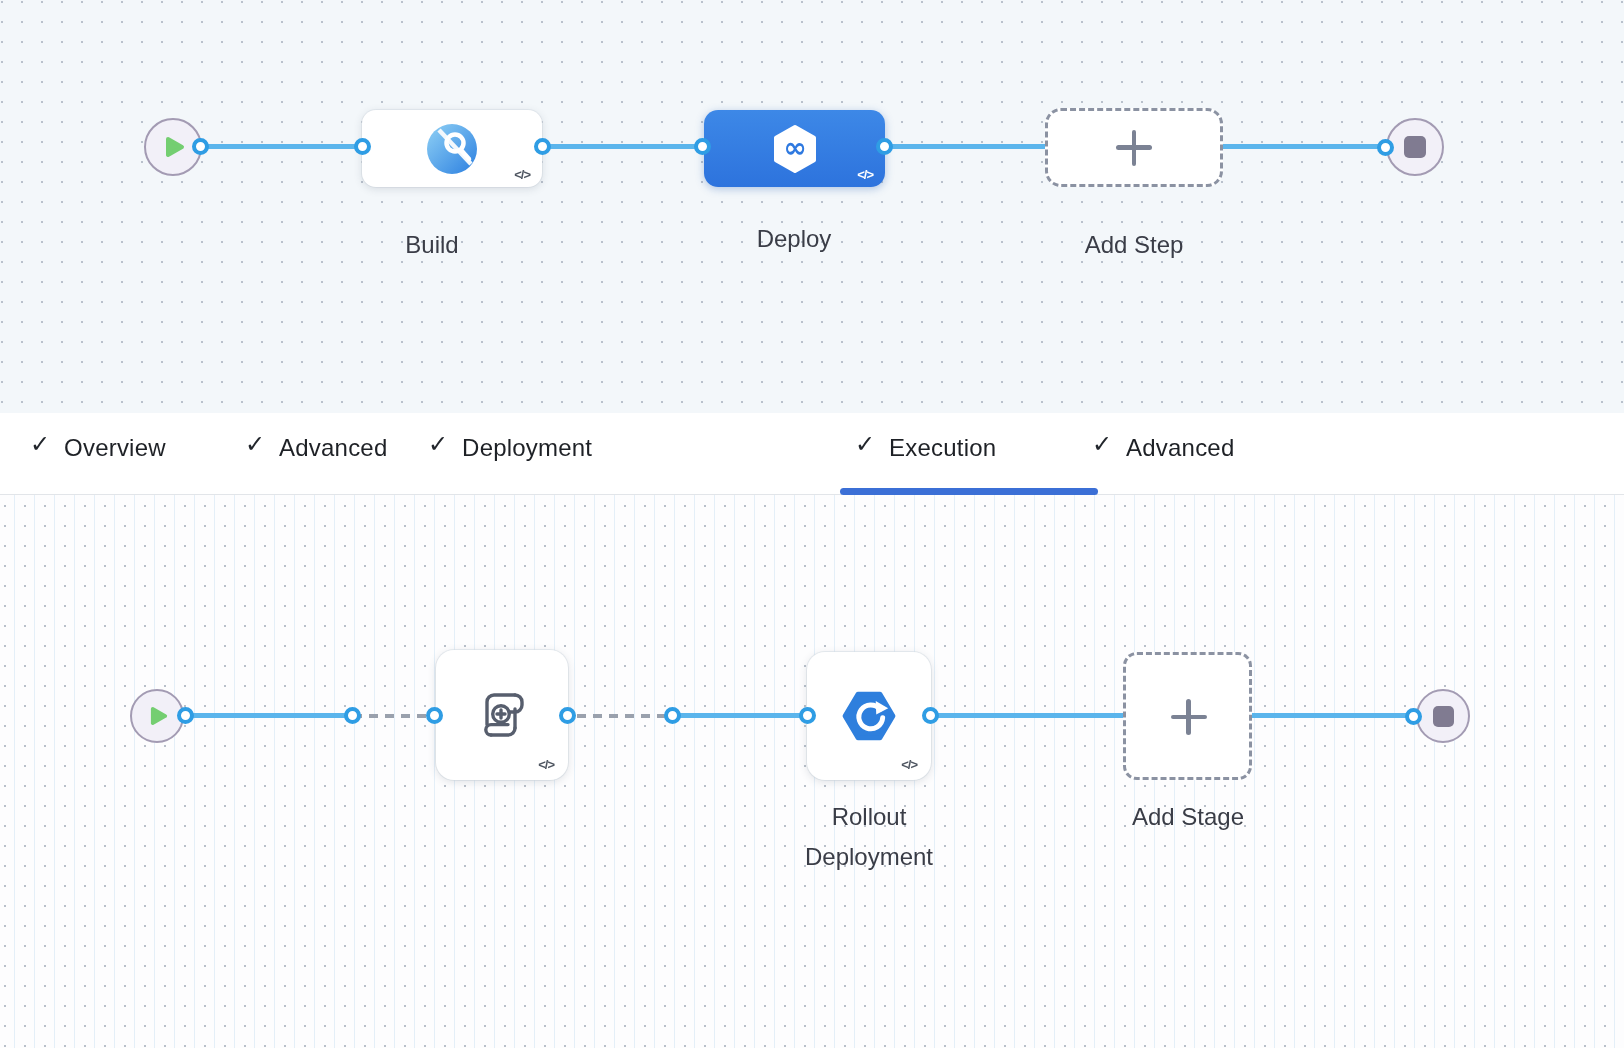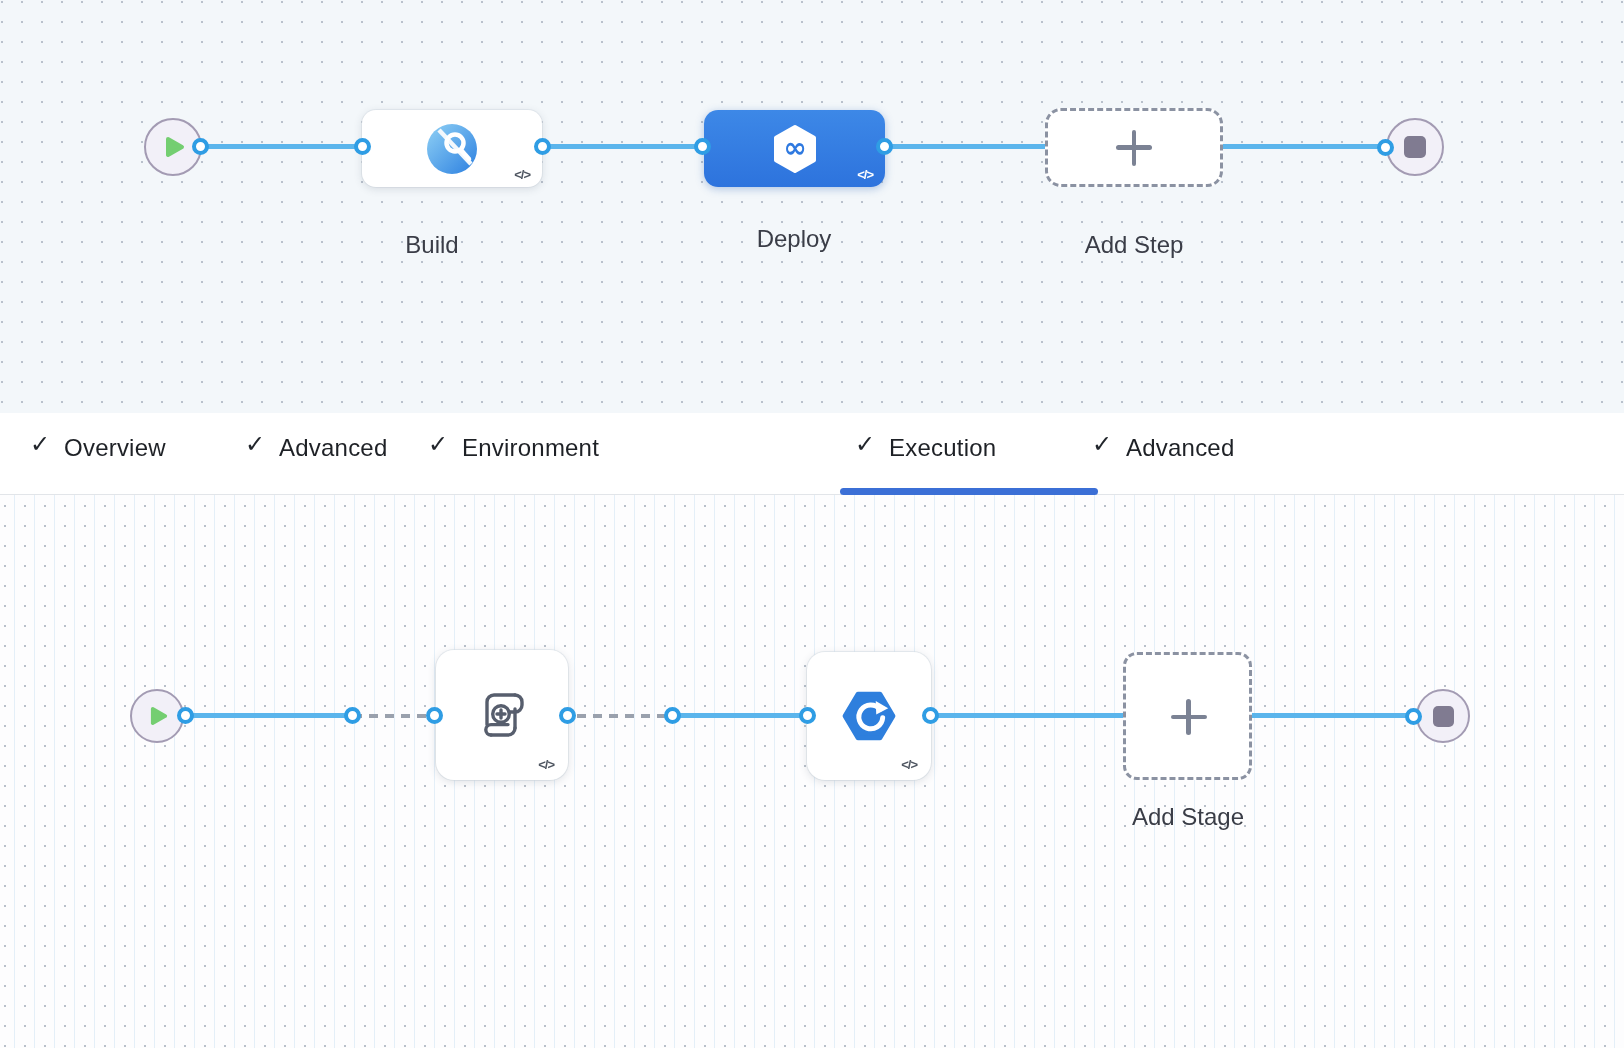--- a/index.html
+++ b/index.html
@@ -151,21 +151,21 @@
   <div class="tab" style="left:30px;">
     <span class="check">✓</span>
     <span class="tlabel">Overview</span>
   </div>
   <div class="tab" style="left:245px;">
     <span class="check">✓</span>
     <span class="tlabel">Advanced</span>
   </div>
   <div class="tab" style="left:428px;">
     <span class="check">✓</span>
-    <span class="tlabel">Environment</span>
+    <span class="tlabel">Deployment</span>
   </div>
   <div class="tab active" style="left:855px;">
     <span class="check">✓</span>
     <span class="tlabel">Execution</span>
   </div>
   <div class="tab" style="left:1092px;">
     <span class="check">✓</span>
     <span class="tlabel">Advanced</span>
   </div>
   <div class="tab-underline"></div>
@@ -218,14 +218,15 @@
 
   <div class="ring" style="left:177px;top:213px;"></div>
   <div class="ring" style="left:344px;top:213px;"></div>
   <div class="ring" style="left:426px;top:213px;"></div>
   <div class="ring" style="left:559px;top:213px;"></div>
   <div class="ring" style="left:664px;top:213px;"></div>
   <div class="ring" style="left:799px;top:213px;"></div>
   <div class="ring" style="left:922px;top:213px;"></div>
   <div class="ring" style="left:1405px;top:214px;"></div>
 
+  <div class="node-label wrap" style="left:869px;top:303px;width:170px;">Rollout Deployment</div>
   <div class="node-label" style="left:1188px;top:303px;">Add Stage</div>
 </div>
 
 </body></html>

